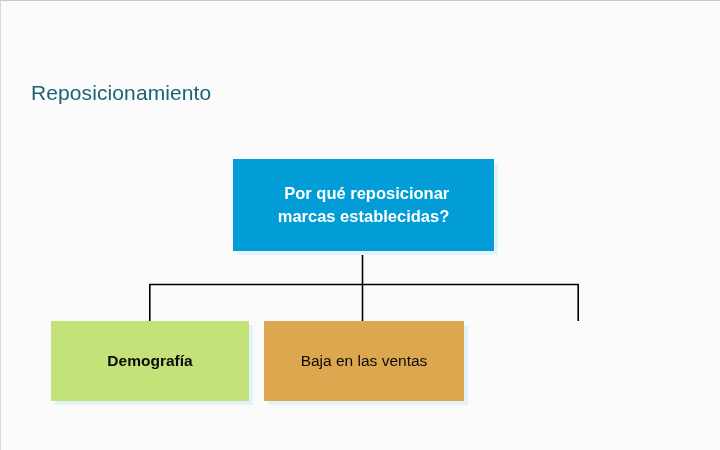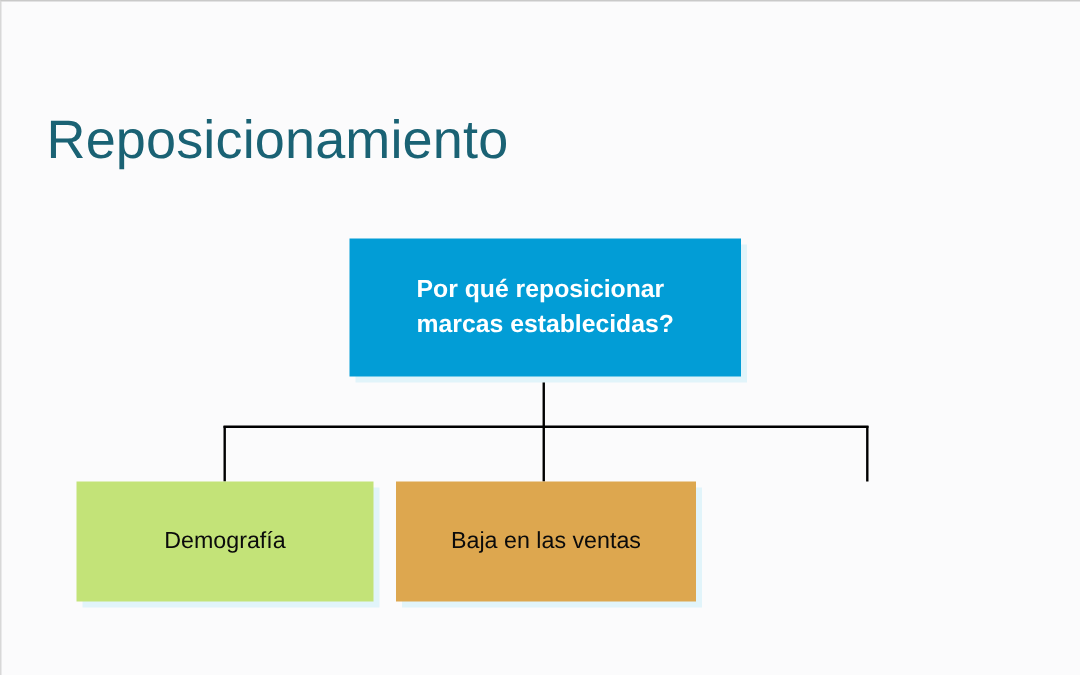--- a/index.html
+++ b/index.html
@@ -18,21 +18,21 @@
     overflow: hidden;
     border-left: 1px solid #d8d8d8;
     border-top: 1px solid #c9c9c9;
     box-sizing: border-box;
   }
   
   #slide-title {
     position: absolute;
     left: 30px;
     top: 74px;
-    font-size: 36px;
+    font-size: 21px;
     line-height: 36px;
     color: #1a6274;
     letter-spacing: 0.1px;
     white-space: nowrap;
   }
   
   #connectors {
     position: absolute;
     left: 0;
     top: 0;
@@ -40,21 +40,21 @@
     height: 450px;
     pointer-events: none;
   }
   
   .node {
     position: absolute;
     box-sizing: border-box;
     display: flex;
     align-items: center;
     justify-content: center;
-    text-align: left;
+    text-align: right;
   }
   .node .node-shadow {
     position: absolute;
     left: 4px;
     top: 4px;
     right: -4px;
     bottom: -4px;
     background: #e1f4fa;
     z-index: 0;
   }
@@ -95,21 +95,21 @@
   .leaf .node-label {
     color: #0b0b0b;
     font-size: 15.5px;
     line-height: 22px;
   }
   #node-demografia {
     left: 50px;
     width: 198px;
   }
   #node-demografia .node-face { background: #c3e378; }
-  #node-demografia .node-label { font-weight: normal; }
+  #node-demografia .node-label { font-weight: bold; }
 
   #node-ventas {
     left: 263px;
     width: 200px;
     border-radius: 32px;
   }
   #node-ventas .node-face { background: #dda74f; }
 
   #node-ambiente {
     left: 475px;

